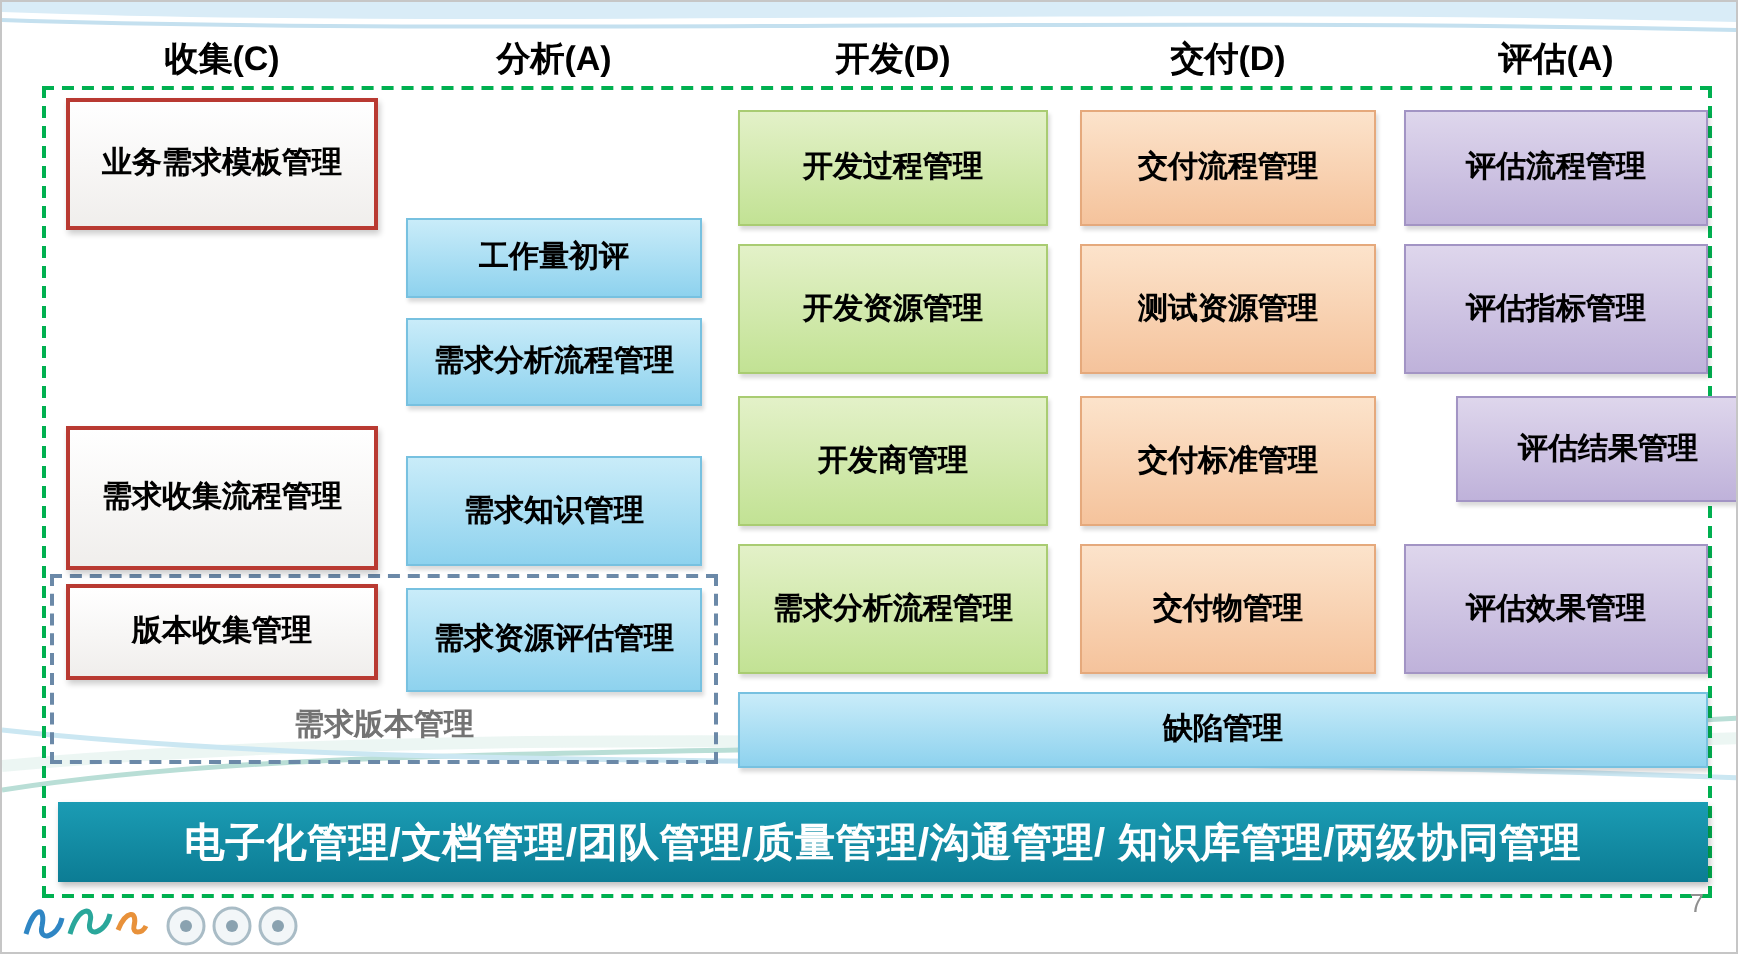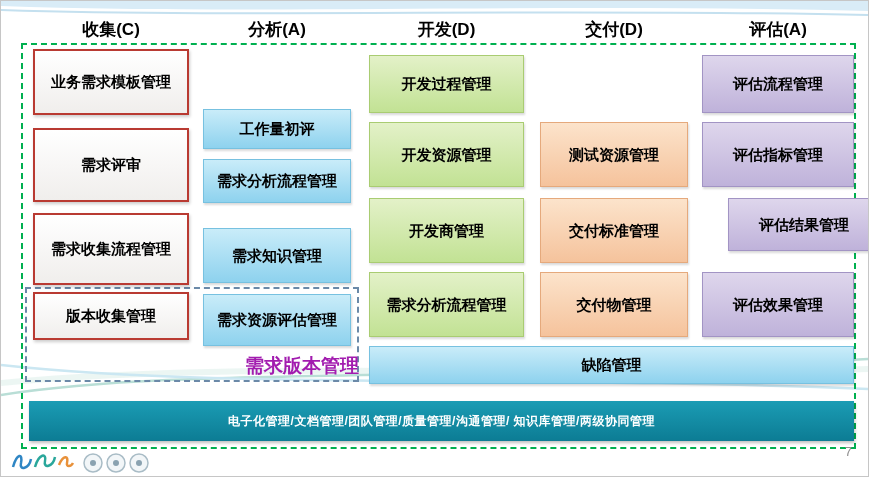--- a/index.html
+++ b/index.html
@@ -37,28 +37,28 @@
     padding:18px 8px; line-height:1.3;
   }
   .red    { background:linear-gradient(#ffffff,#f0eeec); border:2px solid #b93a32; box-shadow:1px 2px 3px rgba(0,0,0,.2); }
   .blue   { background:linear-gradient(#c9ecf9,#8ed2ee); border:1px solid #77c1e0; box-shadow:1px 2px 2px rgba(0,0,0,.15); }
   .green  { background:linear-gradient(#e3f1c8,#c2e294); border:1px solid #a9cc72; box-shadow:1px 2px 2px rgba(0,0,0,.15); }
   .orange { background:linear-gradient(#fce3cb,#f5c39c); border:1px solid #e5a97c; box-shadow:1px 2px 2px rgba(0,0,0,.15); }
   .purple { background:linear-gradient(#ded6ec,#bfb2da); border:1px solid #a294c4; box-shadow:1px 2px 2px rgba(0,0,0,.15);text-align:center; }
 
   .version-label {
     position:absolute; left:24px; top:352px; width:334px; z-index:2;
-    text-align:right; font-size:19px; font-weight:700; color:#a21caf;
+    text-align:center; font-size:15px; font-weight:700; color:#737373;
   }
 
   .tealbar {
     position:absolute; left:28px; top:400px; width:825px; height:40px; z-index:2;
     background:linear-gradient(#1b9cb4,#0c7c94);
     display:flex; align-items:center; justify-content:center;
-    color:#fff; font-size:12px; font-weight:700; letter-spacing:.5px;
+    color:#fff; font-size:20px; font-weight:700; letter-spacing:.5px;
     box-shadow:1px 2px 3px rgba(0,0,0,.25);
   }
 
   .pagenum {
     position:absolute; right:16px; top:443px; z-index:2;
     font-size:13px; color:#909090;
   }
 
   .logo { position:absolute; left:8px; top:444px; z-index:2; }
 </style>
@@ -81,34 +81,34 @@
   <div class="hdr" style="left:32px;width:156px">收集(C)</div>
   <div class="hdr" style="left:202px;width:148px">分析(A)</div>
   <div class="hdr" style="left:368px;width:155px">开发(D)</div>
   <div class="hdr" style="left:539px;width:148px">交付(D)</div>
   <div class="hdr" style="left:701px;width:152px">评估(A)</div>
 
   <div class="frame"></div>
   <div class="subframe"></div>
 
   <div class="box red" style="left:32px;top:48px;width:156px;height:66px">业务需求模板管理</div>
-  <div class="box red" style="left:32px;top:127px;width:156px;height:74px">需求评审</div>
   <div class="box red" style="left:32px;top:212px;width:156px;height:72px">需求收集流程管理</div>
   <div class="box red" style="left:32px;top:291px;width:156px;height:48px">版本收集管理</div>
 
   <div class="box blue" style="left:202px;top:108px;width:148px;height:40px">工作量初评</div>
   <div class="box blue" style="left:202px;top:158px;width:148px;height:44px">需求分析流程管理</div>
   <div class="box blue" style="left:202px;top:227px;width:148px;height:55px">需求知识管理</div>
   <div class="box blue" style="left:202px;top:293px;width:148px;height:52px">需求资源评估管理</div>
 
   <div class="box green" style="left:368px;top:54px;width:155px;height:58px">开发过程管理</div>
   <div class="box green" style="left:368px;top:121px;width:155px;height:65px">开发资源管理</div>
   <div class="box green" style="left:368px;top:197px;width:155px;height:65px">开发商管理</div>
   <div class="box green" style="left:368px;top:271px;width:155px;height:65px">需求分析流程管理</div>
 
+  <div class="box orange" style="left:539px;top:54px;width:148px;height:58px">交付流程管理</div>
   <div class="box orange" style="left:539px;top:121px;width:148px;height:65px">测试资源管理</div>
   <div class="box orange" style="left:539px;top:197px;width:148px;height:65px">交付标准管理</div>
   <div class="box orange" style="left:539px;top:271px;width:148px;height:65px">交付物管理</div>
 
   <div class="box purple" style="left:701px;top:54px;width:152px;height:58px">评估流程管理</div>
   <div class="box purple" style="left:701px;top:121px;width:152px;height:65px">评估指标管理</div>
   <div class="box purple" style="left:727px;top:197px;width:152px;height:53px">评估结果管理</div>
   <div class="box purple" style="left:701px;top:271px;width:152px;height:65px">评估效果管理</div>
 
   <div class="box blue" style="left:368px;top:345px;width:485px;height:36px">缺陷管理</div>

